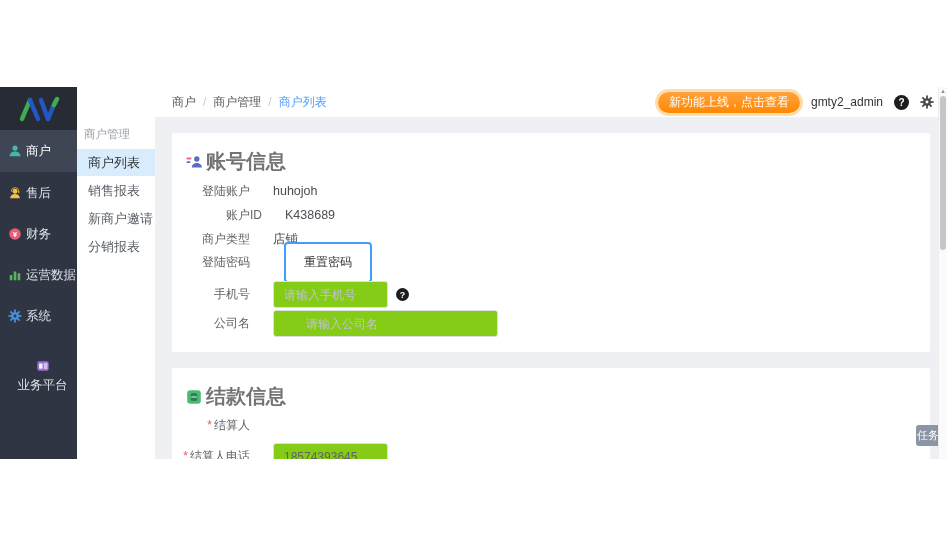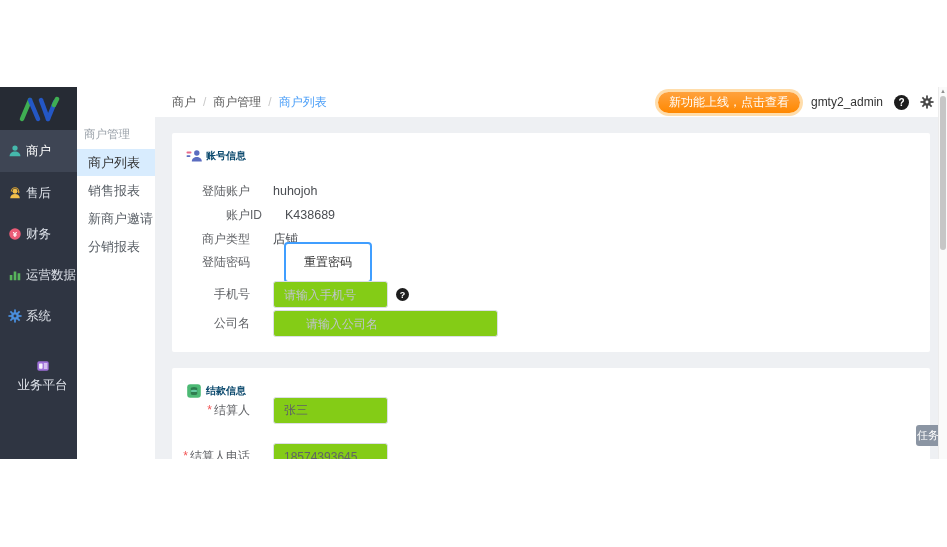--- a/index.html
+++ b/index.html
@@ -33,21 +33,21 @@
   .username{font-size:12px;color:#333;}
   .help-circle{width:15px;height:15px;border-radius:50%;background:#1d1d1d;color:#fff;font-size:10px;
     font-weight:bold;display:flex;align-items:center;justify-content:center;cursor:pointer;}
 
   
   .content{position:absolute;left:155px;top:30px;width:792px;height:342px;background:#eef0f3;overflow:hidden;}
   .card{position:absolute;left:17px;width:758px;background:#ffffff;border-radius:2px;}
   .card1{top:16px;height:219px;}
   .card2{top:251px;height:160px;}
   .section-head{position:absolute;left:14px;top:15px;display:flex;align-items:center;gap:4px;}
-  .section-title{font-size:10px;font-weight:600;color:#0c4a6e;}
+  .section-title{font-size:20px;font-weight:600;color:#737373;}
   .frow{position:absolute;left:0;display:flex;align-items:center;}
   .flabel{width:78px;text-align:right;font-size:12px;color:#606266;white-space:nowrap;flex:0 0 78px;}
   .req{color:#f25555;margin-right:2px;font-size:12px;}
   .fvalue{margin-left:23px;font-size:12.5px;color:#4a4d52;}
   .tinput{margin-left:23px;height:27px;border:1px solid #dcdfe6;border-radius:3px;background:#84cc16;
     padding:0 10px;font-size:12px;color:#606266;box-sizing:border-box;outline:none;
     font-family:"Liberation Sans","DejaVu Sans",sans-serif;}
   .tinput::placeholder{color:#bfc4cc;}
   .w115{width:115px;} .w225{width:225px;padding-left:32px;}
   .reset-ring{margin-left:34px;border:2px solid #409eff;border-radius:4px;padding:6px;background:#fff;}
@@ -253,23 +253,22 @@
         <svg width="16" height="16" viewBox="0 0 16 16">
           <rect x="1.2" y="1.2" width="13.6" height="13.6" rx="3" fill="#4cb974"></rect>
           <ellipse cx="8" cy="5.4" rx="3.2" ry="1.5" fill="#2e7d4f"></ellipse>
           <rect x="4.8" y="5.4" width="6.4" height="5" fill="#2e7d4f"></rect>
           <ellipse cx="8" cy="10.4" rx="3.2" ry="1.5" fill="#2e7d4f"></ellipse>
           <ellipse cx="8" cy="7.9" rx="3.2" ry="1.2" fill="#64caa0"></ellipse>
         </svg>
         <span class="section-title">结款信息</span>
       </div>
 
-      <div class="frow" style="top:29px;height:27px;">
+      <div class="frow" style="top:44px;height:27px;gap:7px;">
         <span class="flabel"><span class="req">*</span><span>结算人</span></span>
-        <input class="tinput w115" type="text" value="张三" style="">
       </div>
 
       <div class="frow" style="top:75px;height:27px;">
         <span class="flabel"><span class="req">*</span><span>结算人电话</span></span>
         <input class="tinput w115" type="text" value="18574393645" style="">
       </div>
     </div>
   </div>
 
   <div class="task-tab">任务</div>

